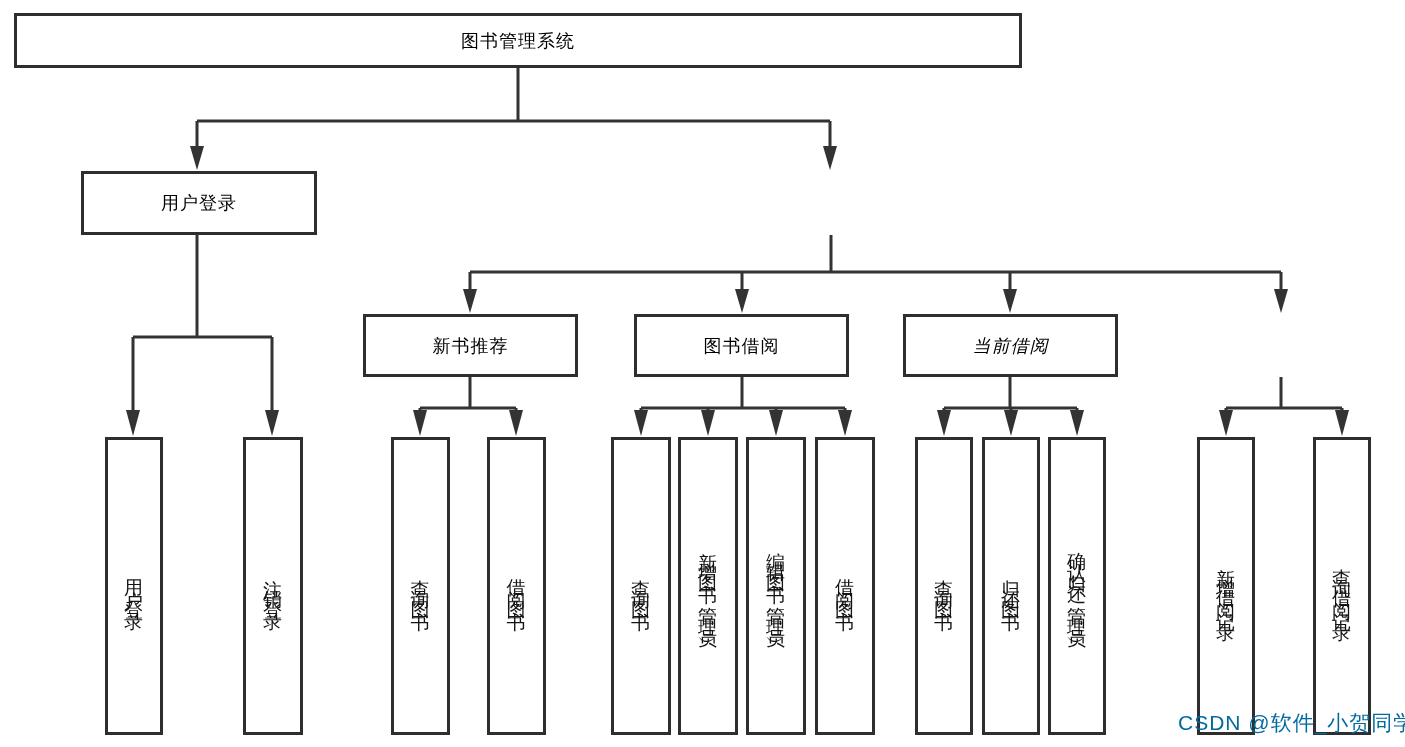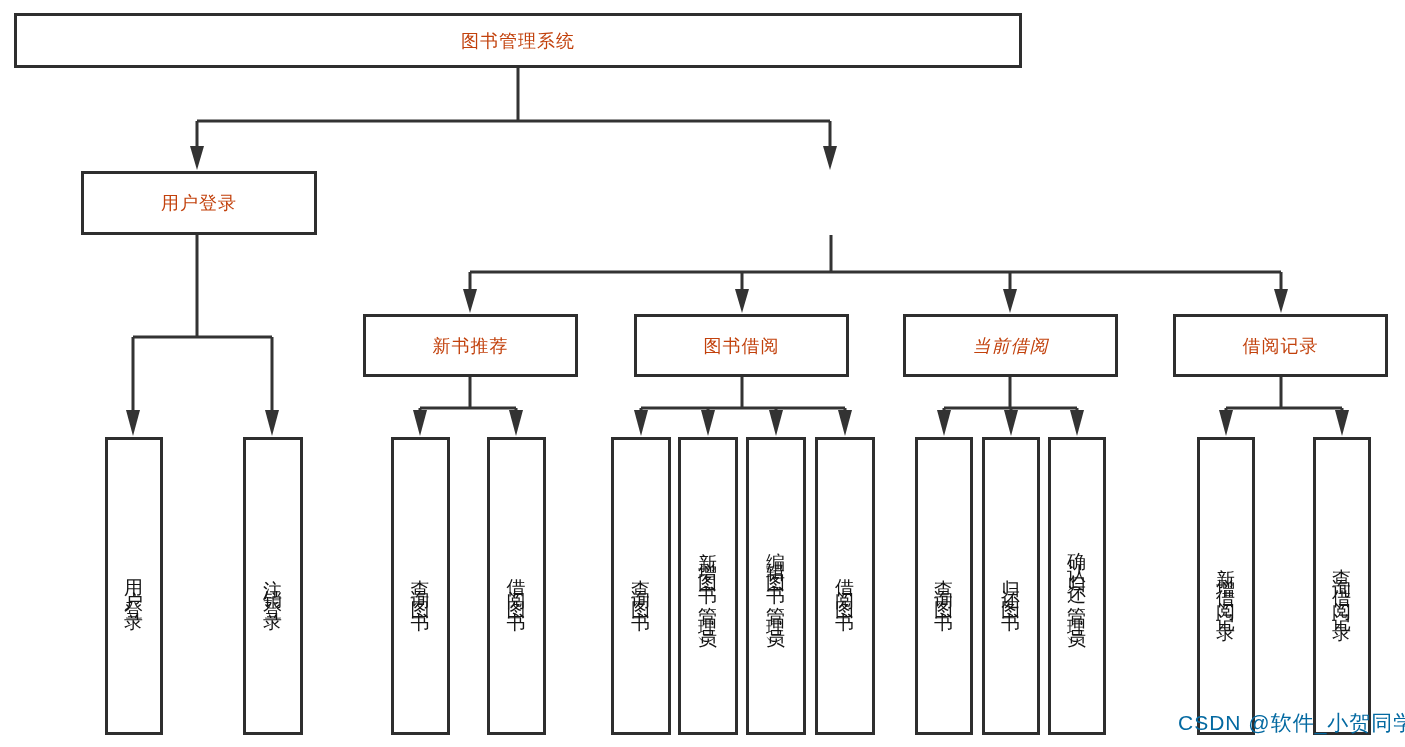--- a/index.html
+++ b/index.html
@@ -22,21 +22,21 @@
     box-sizing: border-box;
     border: 3px solid #2e2e2e;
     background: #ffffff;
     display: flex;
     align-items: center;
     justify-content: center;
     z-index: 2;
   }
   .hbox span {
     font-size: 18px;
-    color: #c2410c;
+    color: #000000;
     letter-spacing: 1px;
     white-space: nowrap;
   }
   .vbox span {
     writing-mode: vertical-rl;
     text-orientation: mixed;
     font-size: 19px;
     letter-spacing: 11px;
     color: #141414;
     line-height: 1;
@@ -110,23 +110,20 @@
 
   <div class="box hbox" style="left:363px; top:314px; width:215px; height:63px;">
     <span>新书推荐</span>
   </div>
   <div class="box hbox" style="left:634px; top:314px; width:215px; height:63px;">
     <span>图书借阅</span>
   </div>
   <div class="box hbox" style="left:903px; top:314px; width:215px; height:63px;font-style:italic;">
     <span>当前借阅</span>
   </div>
-  <div class="box hbox" style="left:1173px; top:314px; width:215px; height:63px;">
-    <span>借阅记录</span>
-  </div>
 
   <div class="box vbox" style="left:105px; top:437px; width:58px; height:298px;">
     <span>用户登录</span>
   </div>
   <div class="box vbox" style="left:243px; top:437px; width:60px; height:298px;">
     <span>注销登录</span>
   </div>
 
   <div class="box vbox" style="left:391px; top:437px; width:59px; height:298px;">
     <span>查询图书</span>

